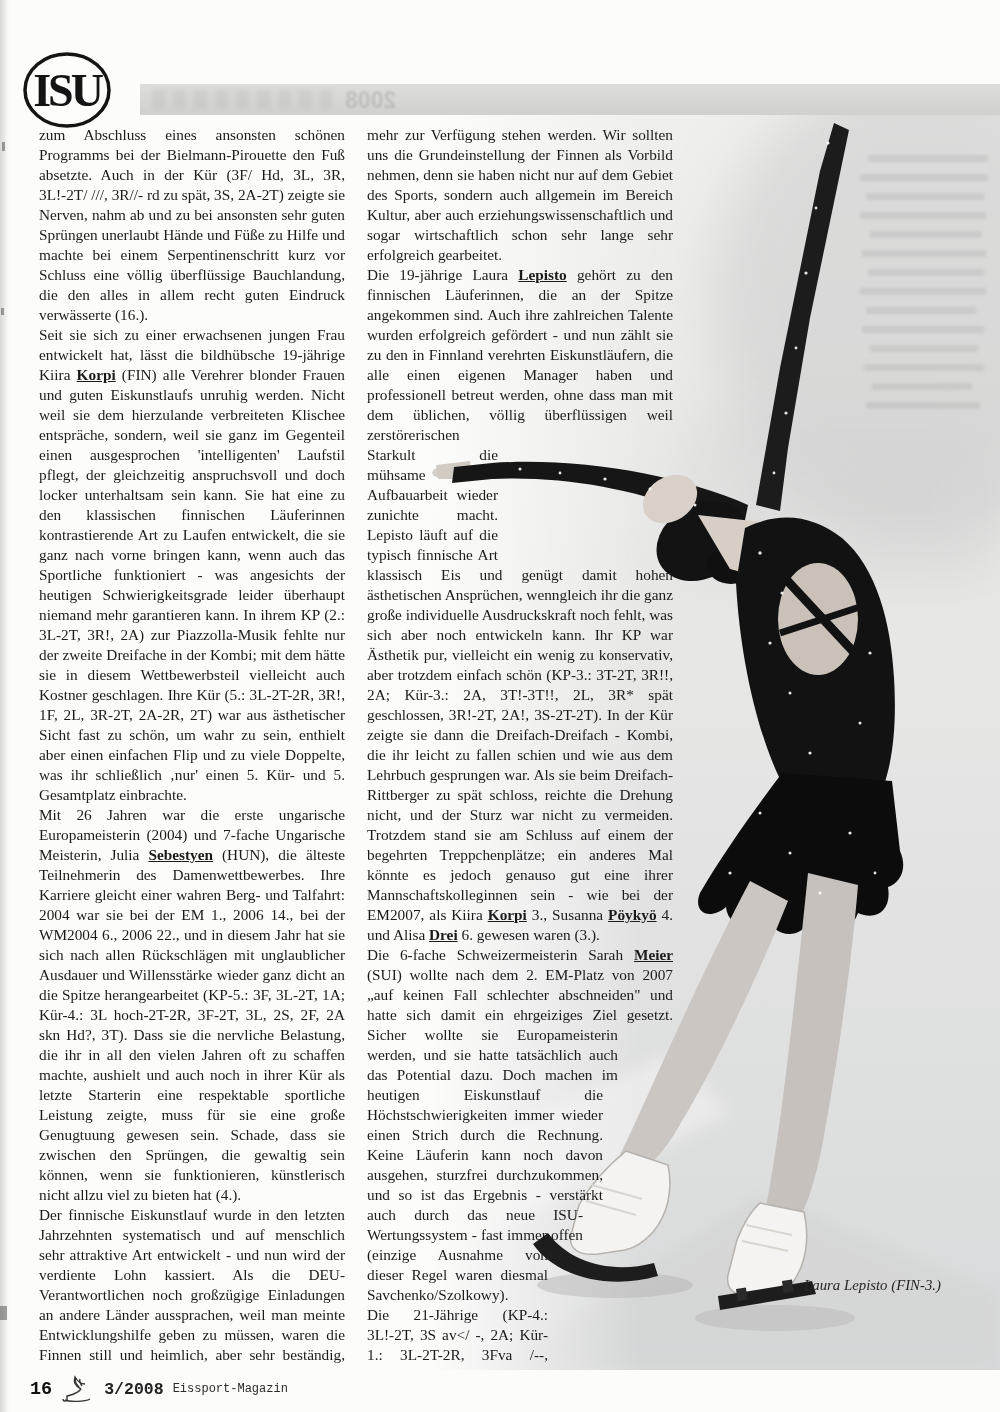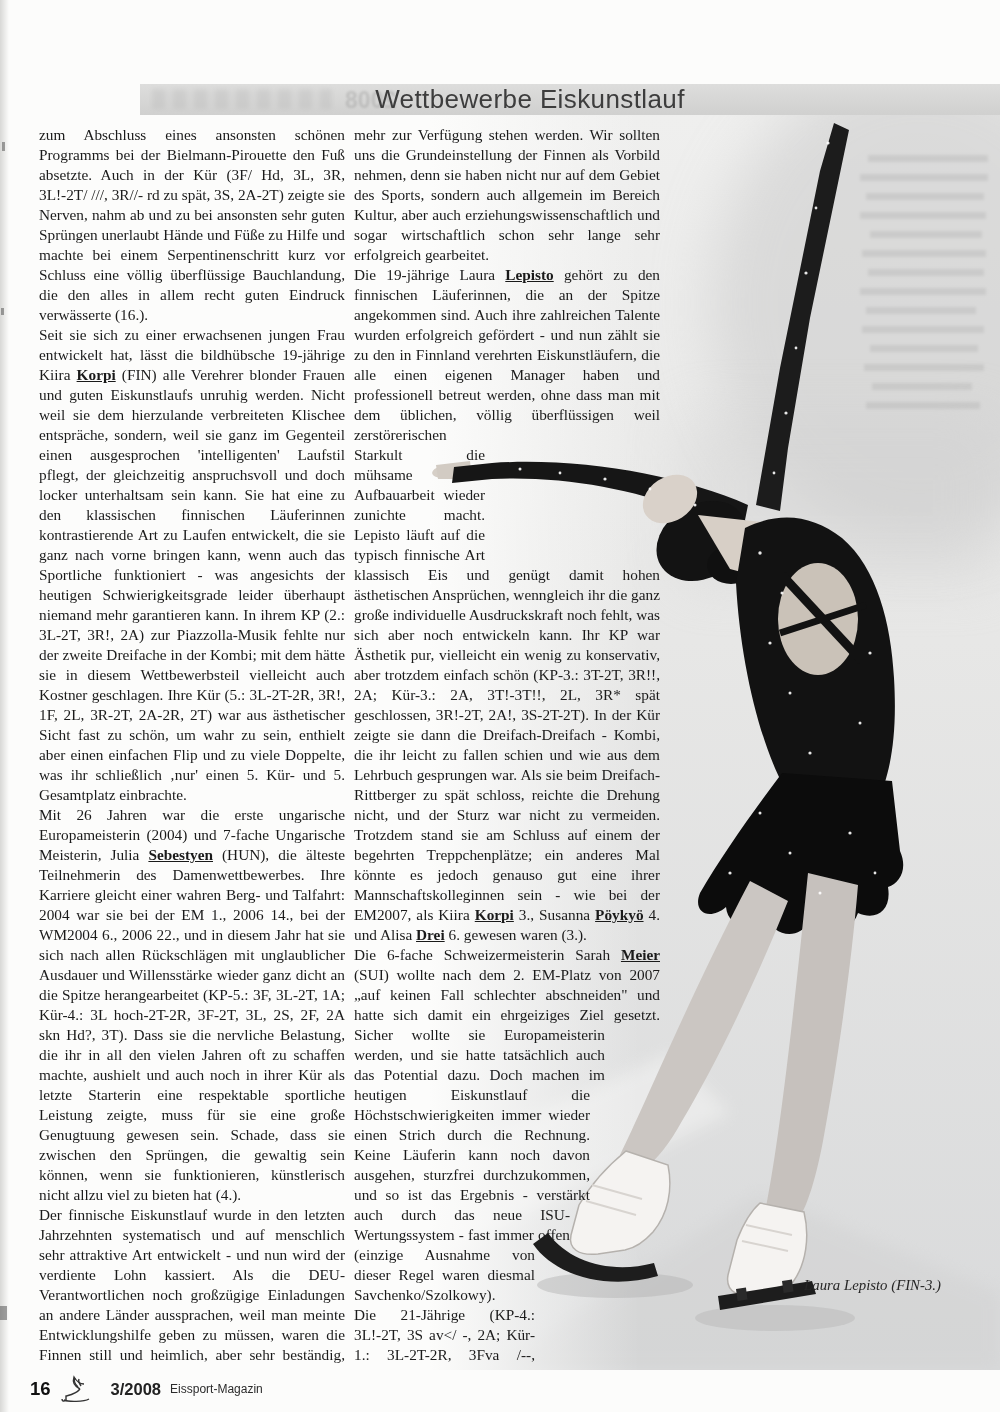--- a/index.html
+++ b/index.html
@@ -28,31 +28,31 @@
   .photo{position:absolute;left:430px;top:113px;width:570px;height:1257px;z-index:0;}
   .photo-caption{position:absolute;top:1277px;left:775px;width:195px;text-align:center;
                  font-style:italic;font-size:14.8px;color:#262626;z-index:3;}
 
   
   .col{position:absolute;top:125px;width:306px;height:1242px;overflow:hidden;
        text-align:justify;font-size:15.3px;line-height:20px;z-index:2;margin-left:9px;}
   .col p{margin:0;}
   .col b{font-weight:bold;text-decoration:underline;}
   .col-left{left:30px;}
-  .col-right{left:345px;}
+  .col-right{left:358px;}
   .wrap-shape{float:right;width:185px;height:1240px;
       shape-outside:polygon(185px 0px,185px 310px,10px 310px,10px 425px,185px 425px,
         185px 912px,130px 912px,130px 970px,115px 970px,115px 1090px,95px 1090px,
         95px 1125px,60px 1125px,60px 1240px,185px 1240px);}
 
   
   .footer{position:absolute;left:30px;top:1374px;height:30px;display:flex;
-          align-items:center;gap:9px;font-family:Liberation Sans, sans-serif;z-index:2;}
+          align-items:center;gap:9px;font-family:Liberation Mono, monospace;z-index:2;}
   .page-number{font-size:18.5px;font-weight:bold;color:#111;}
-  .issue{font-size:16.5px;font-weight:bold;color:#222;margin-left:8px;}
+  .issue{font-size:16.5px;font-weight:bold;color:#222;}
   .magazine-name{font-size:12px;color:#2b2b2b;}
 </style>
 </head>
 <body>
 
 <div class="page">
 
   <div class="scan-edge"></div>
   <div class="scan-speck" style="left:2px;top:142px;width:3px;height:9px;"></div>
   <div class="scan-speck" style="left:1px;top:308px;width:3px;height:7px;"></div>
@@ -173,26 +173,31 @@
           <circle cx="300" cy="760" r="1.6"></circle>
             <circle cx="360" cy="740" r="1.5"></circle>
             <circle cx="420" cy="720" r="1.6"></circle>
           <circle cx="445" cy="760" r="1.4"></circle>
             <circle cx="390" cy="780" r="1.5"></circle>
         </g>
       </g>
     </svg>
   </div>
 
+  <div class="isu-logo">
+    <svg width="94" height="82" viewBox="0 0 94 82" xmlns="http://www.w3.org/2000/svg">
+      <ellipse cx="47" cy="42" rx="42" ry="36" fill="#fdfdfc" stroke="#141414" stroke-width="3.5"></ellipse>
+      <text x="47" y="58" text-anchor="middle" font-family="Liberation Serif,serif" font-weight="bold" font-size="46" fill="#141414" letter-spacing="-3">ISU</text>
+    </svg>
+  </div>
 
   <div class="header-bar">
     <div class="header-smudge"></div>
     <span class="watermark">2008</span>
   </div>
-  <h1 class="page-title">Wettbewerbe Eiskunstlauf</h1>
 
   <div class="col col-left" id="col-left">
       <p><span>zum Abschluss eines ansonsten schönen Programms bei der Bielmann-Pirouette den Fuß absetzte. Auch in der Kür (3F/ Hd, 3L, 3R, 3L!-2T/ ///, 3R//- rd zu spät, 3S, 2A-2T) zeigte sie Nerven, nahm ab und zu bei ansonsten sehr guten Sprüngen unerlaubt Hände und Füße zu Hilfe und machte bei einem Serpentinenschritt kurz vor Schluss eine völlig überflüssige Bauchlandung, die den alles in allem recht guten Eindruck verwässerte (16.).</span></p>
       <p><span>Seit sie sich zu einer erwachsenen jungen Frau entwickelt hat, lässt die bildhübsche 19-jährige Kiira </span><b>Korpi</b><span> (FIN) alle Verehrer blonder Frauen und guten Eiskunstlaufs unruhig werden. Nicht weil sie dem hierzulande verbreiteten Klischee entspräche, sondern, weil sie ganz im Gegenteil einen ausgesprochen 'intelligenten' Laufstil pflegt, der gleichzeitig anspruchsvoll und doch locker unterhaltsam sein kann. Sie hat eine zu den klassischen finnischen Läuferinnen kontrastierende Art zu Laufen entwickelt, die sie ganz nach vorne bringen kann, wenn auch das Sportliche funktioniert - was angesichts der heutigen Schwierigkeitsgrade leider überhaupt niemand mehr garantieren kann. In ihrem KP (2.: 3L-2T, 3R!, 2A) zur Piazzolla-Musik fehlte nur der zweite Dreifache in der Kombi; mit dem hätte sie in diesem Wettbewerbsteil vielleicht auch Kostner geschlagen. Ihre Kür (5.: 3L-2T-2R, 3R!, 1F, 2L, 3R-2T, 2A-2R, 2T) war aus ästhetischer Sicht fast zu schön, um wahr zu sein, enthielt aber einen einfachen Flip und zu viele Doppelte, was ihr schließlich ‚nur' einen 5. Kür- und 5. Gesamtplatz einbrachte.</span></p>
       <p><span>Mit 26 Jahren war die erste ungarische Europameisterin (2004) und 7-fache Ungarische Meisterin, Julia </span><b>Sebestyen</b><span> (HUN), die älteste Teilnehmerin des Damenwettbewerbes. Ihre Karriere gleicht einer wahren Berg- und Talfahrt: 2004 war sie bei der EM 1., 2006 14., bei der WM2004 6., 2006 22., und in diesem Jahr hat sie sich nach allen Rückschlägen mit unglaublicher Ausdauer und Willensstärke wieder ganz dicht an die Spitze herangearbeitet (KP-5.: 3F, 3L-2T, 1A; Kür-4.: 3L hoch-2T-2R, 3F-2T, 3L, 2S, 2F, 2A skn Hd?, 3T). Dass sie die nervliche Belastung, die ihr in all den vielen Jahren oft zu schaffen machte, aushielt und auch noch in ihrer Kür als letzte Starterin eine respektable sportliche Leistung zeigte, muss für sie eine große Genugtuung gewesen sein. Schade, dass sie zwischen den Sprüngen, die gewaltig sein können, wenn sie funktionieren, künstlerisch nicht allzu viel zu bieten hat (4.).</span></p>
       <p><span>Der finnische Eiskunstlauf wurde in den letzten Jahrzehnten systematisch und auf menschlich sehr attraktive Art entwickelt - und nun wird der verdiente Lohn kassiert. Als die DEU-Verantwortlichen noch großzügige Einladungen an andere Länder aussprachen, weil man meinte Entwicklungshilfe geben zu müssen, waren die Finnen still und heimlich, aber sehr beständig, bereits auf und davon. Bei uns scheint das niemand gemerkt zu haben, und die Entwicklung scheint erst jetzt nach und nach ins Bewusstsein unserer ‚Macher' vorzudringen. Sehr schade, denn mit dieser reduzierten Wahrnehmungsfähigkeit vergeuden wir in Deutschland riesige Ressourcen, die bald nicht</span></p>
     </div>
   <div class="col col-right" id="col-right">
     <div class="wrap-shape"></div>
   <p><span>mehr zur Verfügung stehen werden. Wir sollten uns die Grundeinstellung der Finnen als Vorbild nehmen, denn sie haben nicht nur auf dem Gebiet des Sports, sondern auch allgemein im Bereich Kultur, aber auch erziehungswissenschaftlich und sogar wirtschaftlich schon sehr lange sehr erfolgreich gearbeitet.</span></p>

